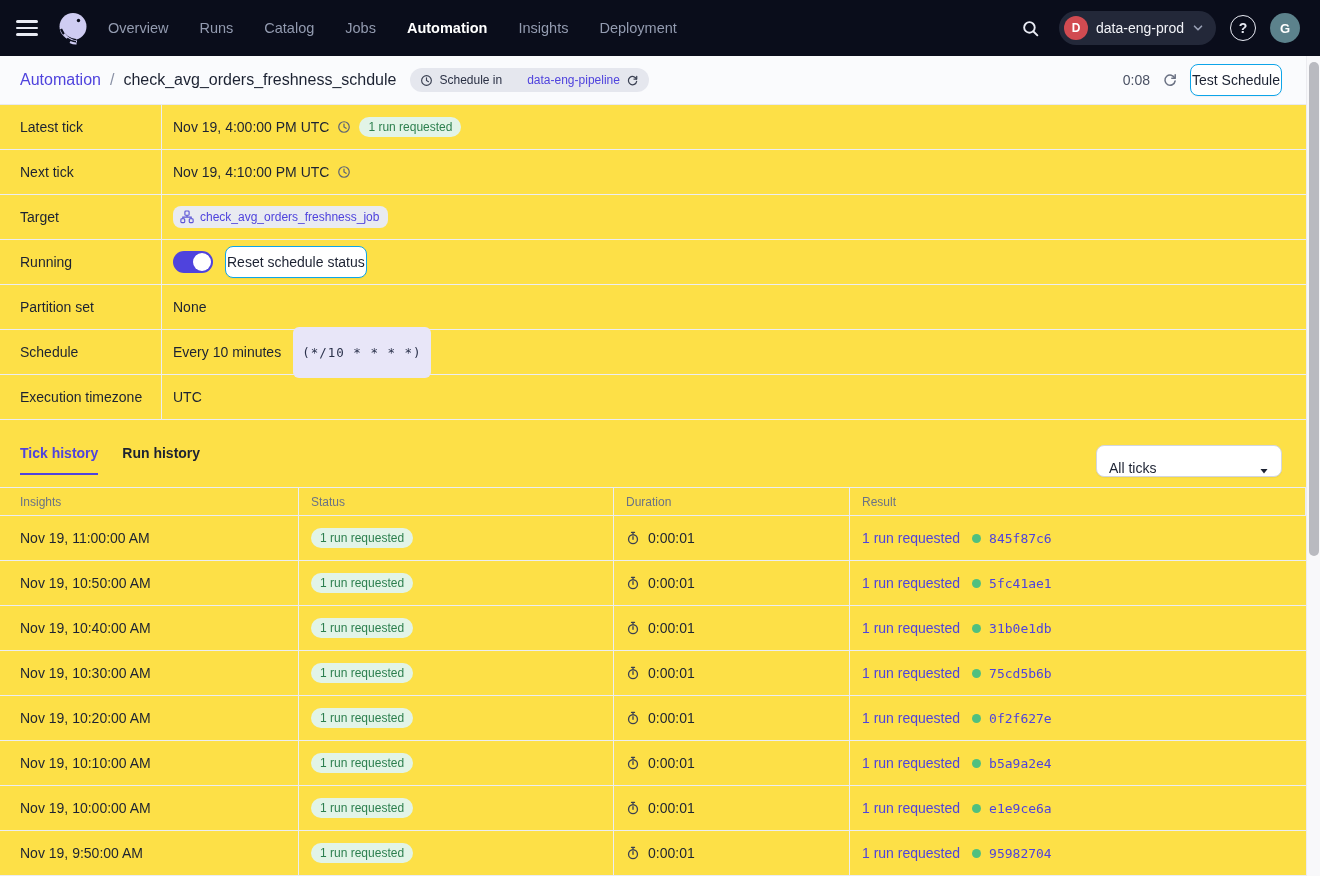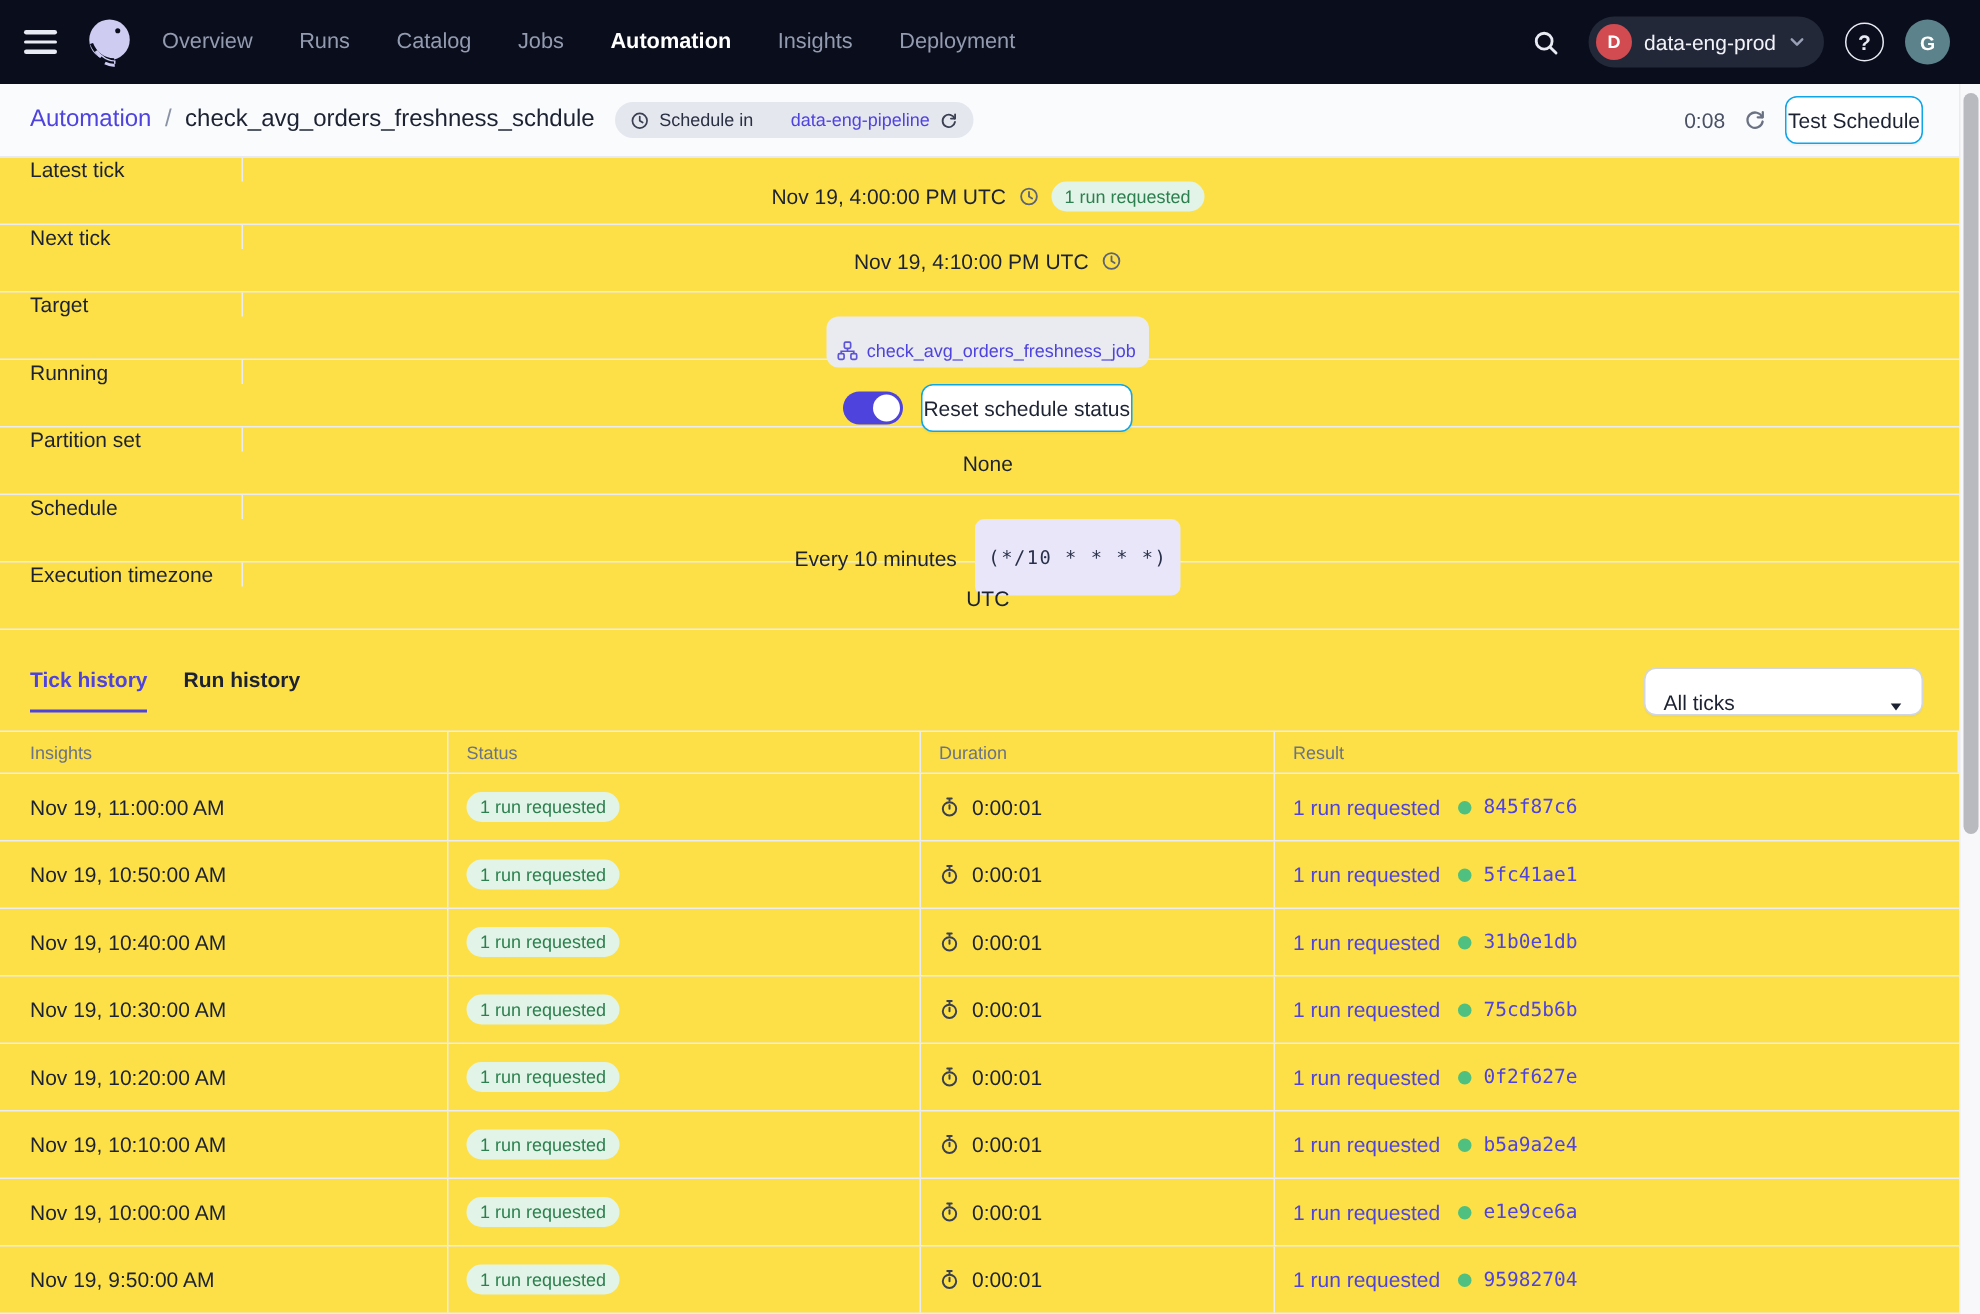--- a/index.html
+++ b/index.html
@@ -32,26 +32,26 @@
   .crumb-sep { color:#8b92a6; font-size:16px; margin:0 9px; }
   .crumb-title { color:#1c2232; font-size:16px; }
   .sched-badge { display:inline-flex; align-items:center; gap:6px; background:#e5e7ee; border-radius:12px; height:24px; padding:0 10px; margin-left:14px; font-size:12px; color:#2a3044; }
   .sched-badge a { color:#4f43dd; text-decoration:none; cursor:pointer;margin-left:19px; }
   .head-right { margin-left:auto; display:flex; align-items:center; gap:12px; }
   .countdown { font-size:14px; color:#4a5164; }
   .refresh-ic { display:flex; cursor:pointer; }
   .btn { background:#fff; border:1px solid #0ea5e9; border-radius:8px; height:32px; padding:0 1px; font-size:14px; color:#1c2232; font-family:"Liberation Sans",sans-serif; display:inline-flex; align-items:center; cursor:pointer; box-shadow:0 1px 1px rgba(20,25,40,0.04); }
 
   
-  .cfg-row { display:flex; align-items:center; height:45px; border-bottom:1px solid #ebedf2;flex-direction:column; }
+  .cfg-row { display:flex; align-items:center; height:45px; border-bottom:1px solid #ebedf2; }
   .cfg-label { width:162px; flex:none; align-self:stretch; display:flex; align-items:center; padding-left:20px; border-right:1px solid #ebedf2; font-size:14px; color:#1c2232; }
   .cfg-value { display:flex; align-items:center; gap:8px; padding-left:11px; font-size:14px; color:#1c2232; }
   .pill-green { background:#e2f4e7; color:#2c7f4e; font-size:12px; border-radius:10px; padding:3px 9px; white-space:nowrap; }
   .clock-ic { display:flex; color:#5d6475; }
-  .target-pill { display:inline-flex; align-items:center; gap:6px; background:#e9ebf1; border-radius:8px; padding:16px 9px 4px 7px; }
+  .target-pill { display:inline-flex; align-items:center; gap:6px; background:#e9ebf1; border-radius:8px; padding:4px 9px 4px 7px; }
   .target-pill a { color:#4f43dd; font-size:12px; text-decoration:none; cursor:pointer; }
   .toggle { width:40px; height:22px; border-radius:11px; background:#4f43dd; position:relative; cursor:pointer; flex:none; }
   .toggle .knob { position:absolute; top:2px; right:2px; width:18px; height:18px; border-radius:50%; background:#fff; }
   .cron-pill { background:#e8e6f8; color:#29304a; border-radius:6px; padding:18px 9px; font-family:"DejaVu Sans Mono","Liberation Mono",monospace; font-size:12.5px; letter-spacing:1px; margin-left:4px; }
 
   
   .tabs-row { display:flex; align-items:flex-start; padding:25px 24px 0 20px; height:67px; }
   .tab { font-size:14px; font-weight:700; padding-bottom:12px; border-bottom:2px solid transparent; margin-right:24px; cursor:pointer; color:#1c2232; }
   .tab.active { color:#4f43dd; border-bottom-color:#4f43dd; }
   .filter-select { margin-left:auto; width:186px; height:32px; border:1px solid #d2d6e0; border-radius:8px; background:#fff; display:flex; align-items:flex-end; padding:0 12px; font-size:14px; font-weight:500; color:#1c2232; cursor:pointer; box-shadow:0 1px 1px rgba(20,25,40,0.04); }

